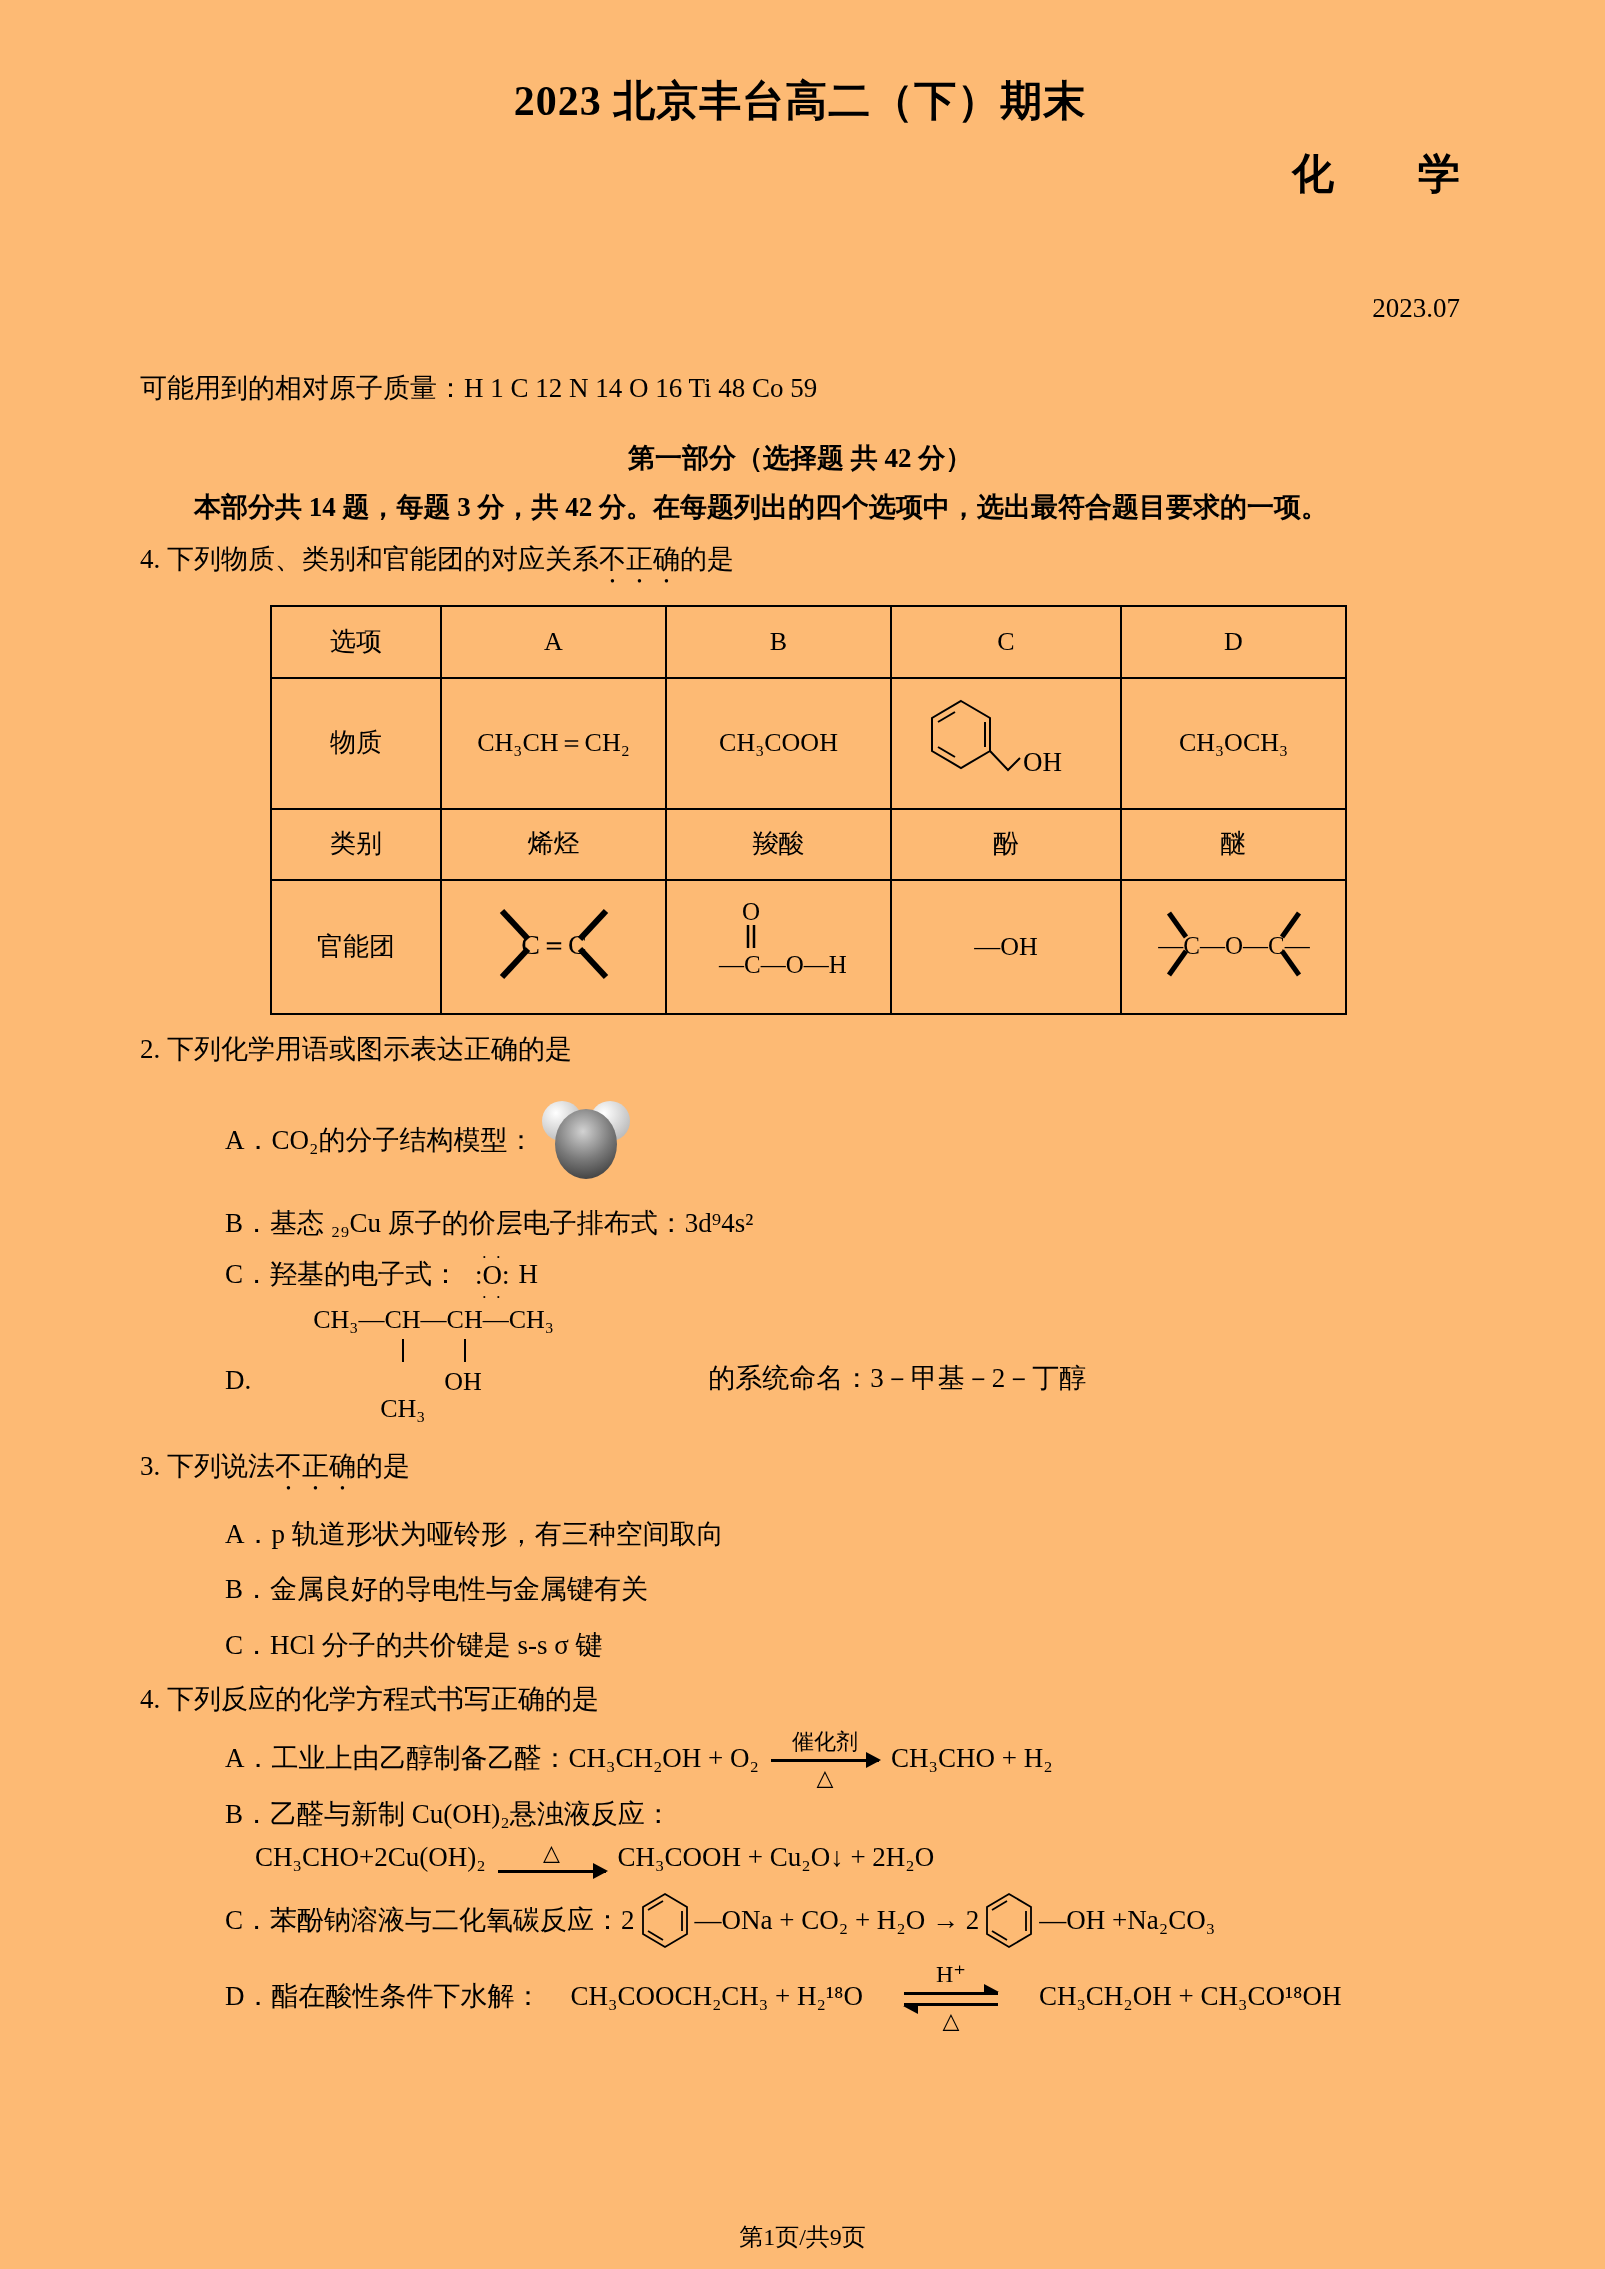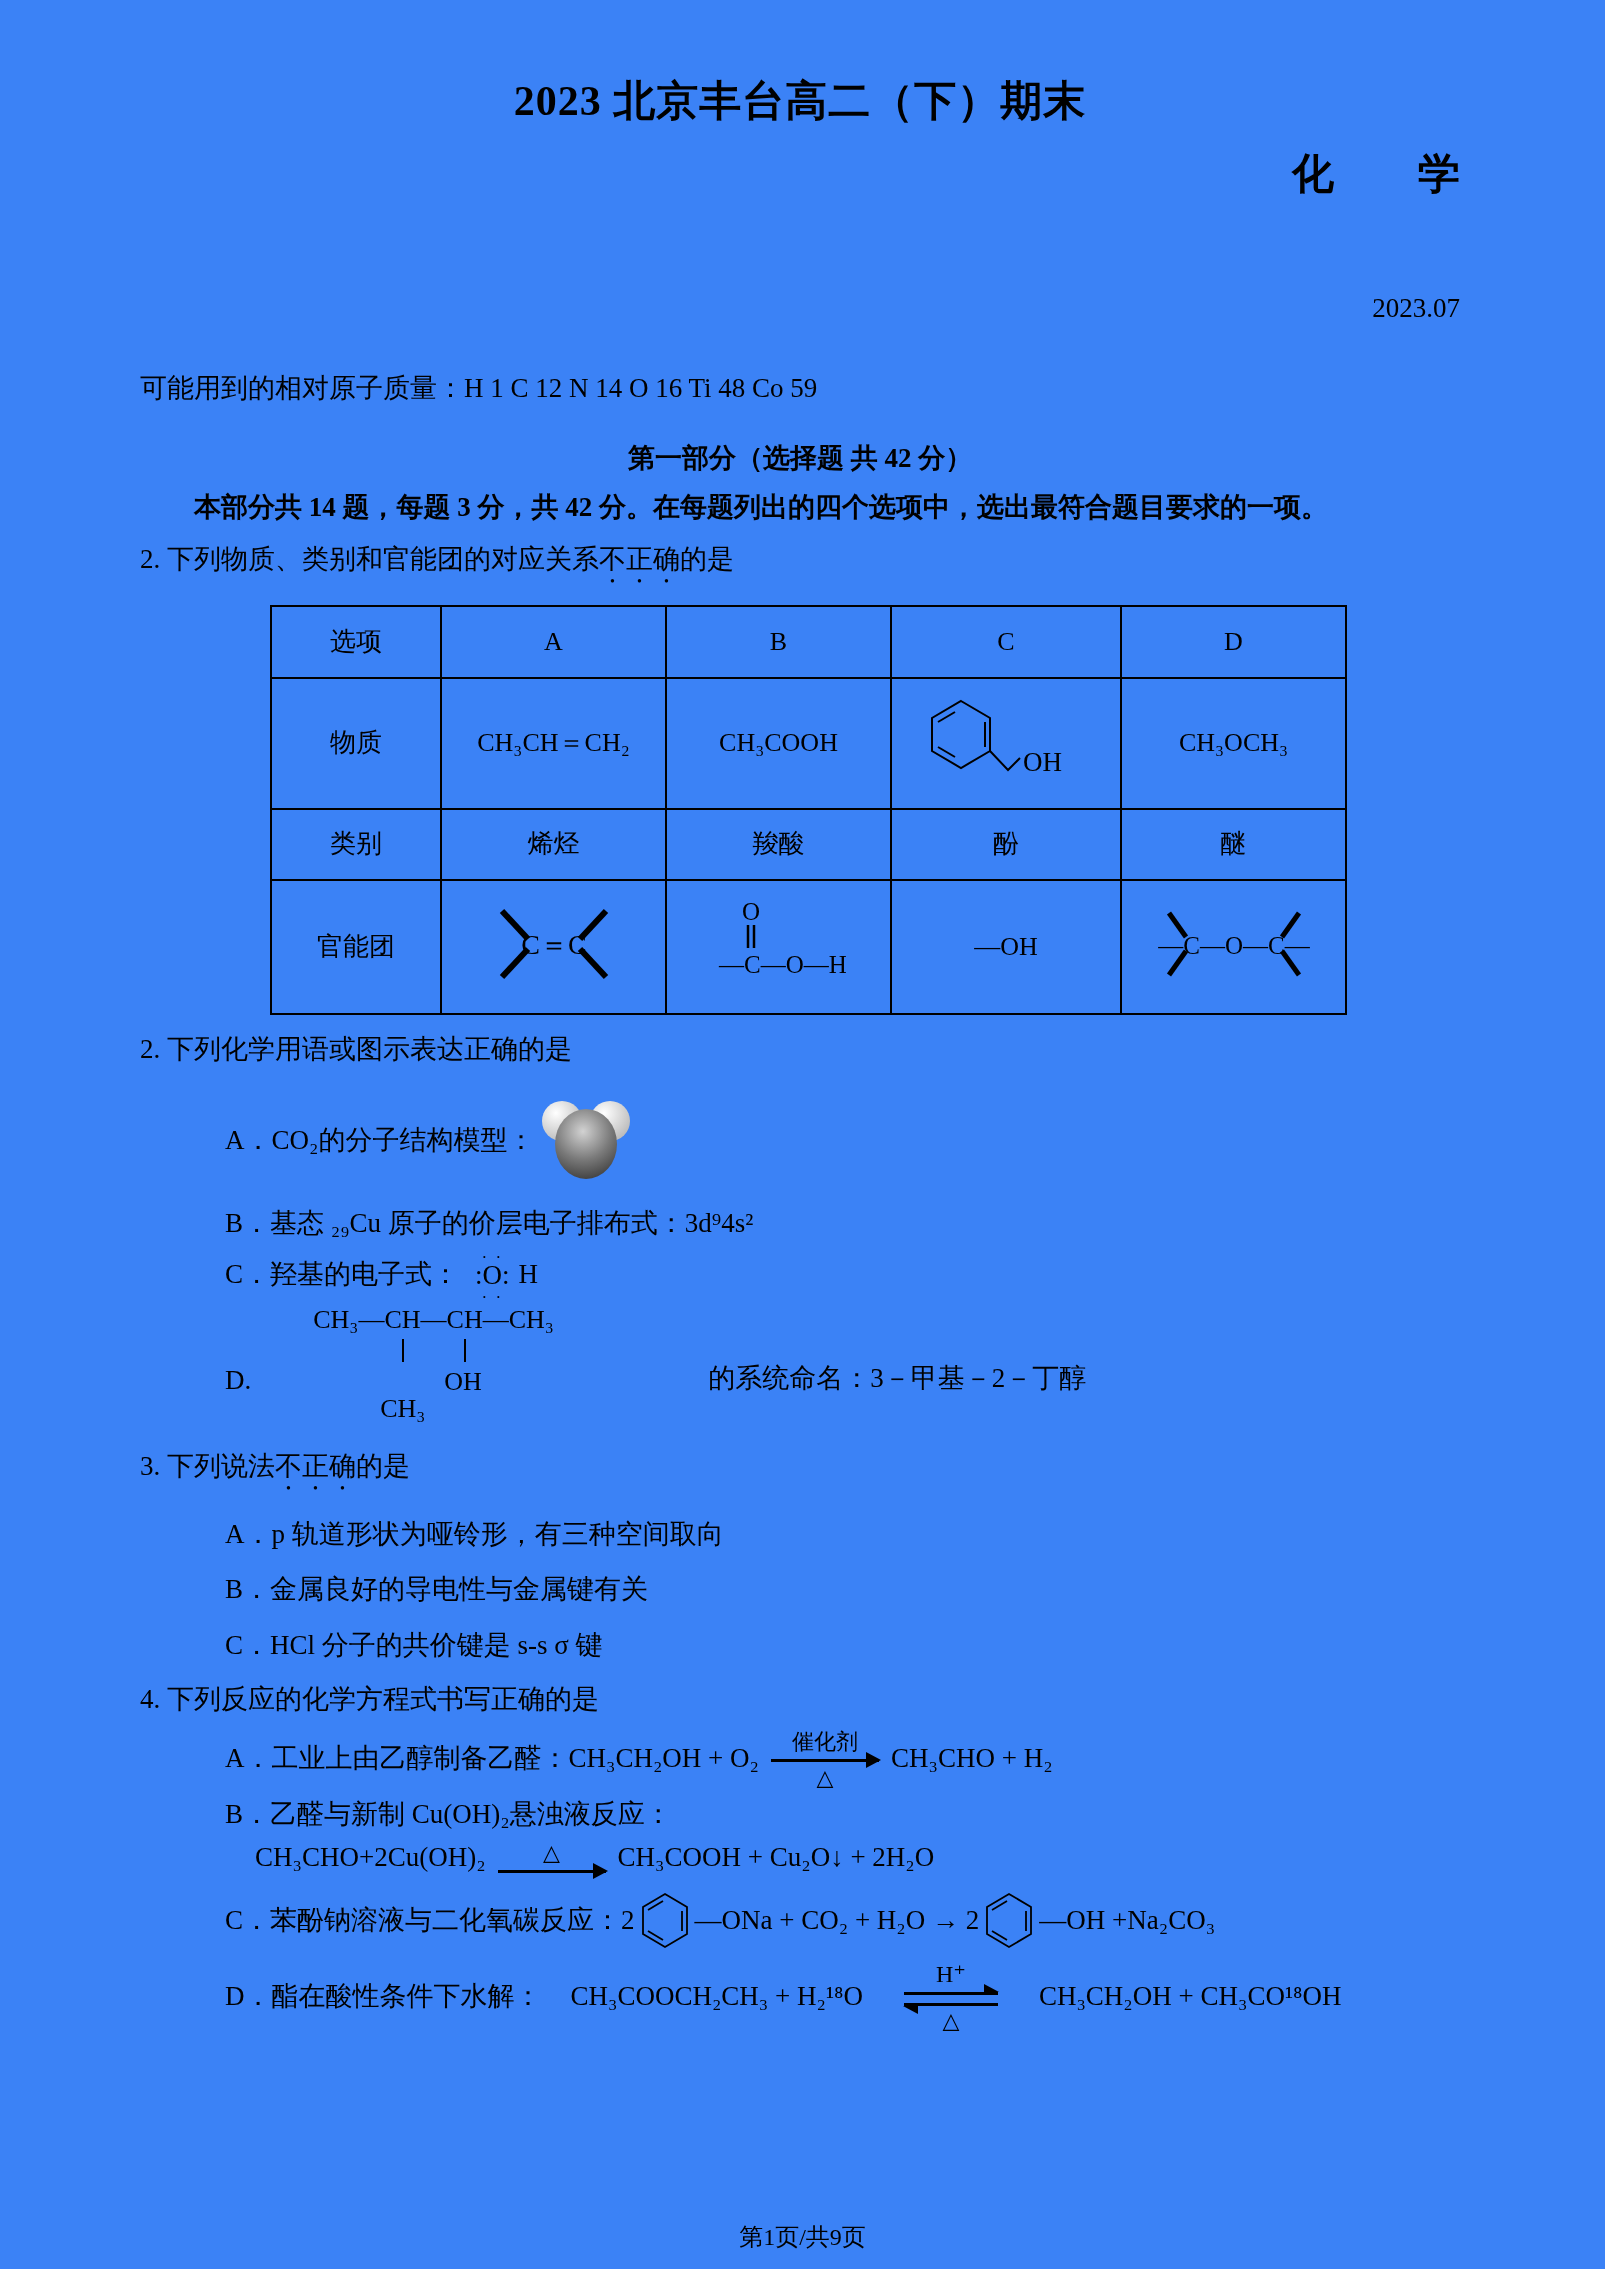--- a/index.html
+++ b/index.html
@@ -1,18 +1,18 @@
 <!DOCTYPE html>
 <html><head>
 <meta charset="utf-8">
 <style>
   * { margin:0; padding:0; box-sizing:border-box; }
   html,body { background:#e8e8e8; }
   .page {
-    width:1605px; height:2269px; background:#3b82f6; color:#000;
+    width:1605px; height:2269px; background:#fdba74; color:#000;
     position:relative; overflow:hidden; margin:0 auto;
     font-family:"Liberation Serif","DejaVu Serif",serif;
     font-size:27px; line-height:1.25;
   }
   .content { padding:0 145px 0 140px; }
 
   .title { text-align:center; font-size:42px; font-weight:bold; margin-top:75px; letter-spacing:1px; }
   .subject { text-align:right; font-size:42px; font-weight:bold; margin-top:20px; }
   .date { text-align:right; font-size:27px; margin-top:92px; }
   .masses { margin-top:46px; }
@@ -102,21 +102,21 @@
   <div class="content">
 
     <h1 class="title">2023 北京丰台高二（下）期末</h1>
     <h2 class="subject">化　　学</h2>
     <div class="date">2023.07</div>
     <div class="masses">可能用到的相对原子质量：H 1  C 12  N 14  O 16  Ti 48  Co 59</div>
 
     <div class="part-heading">第一部分（选择题  共 42 分）</div>
     <div class="intro">本部分共 14 题，每题 3 分，共 42 分。在每题列出的四个选项中，选出最符合题目要求的一项。</div>
 
-    <div class="stem"><span>2. 下列物质、类别和官能团的对应关系</span><span class="emph">不正确</span><span>的是</span></div>
+    <div class="stem"><span>4. 下列物质、类别和官能团的对应关系</span><span class="emph">不正确</span><span>的是</span></div>
 
     <table class="q1">
       <colgroup>
           <col class="c0">
           <col class="cx">
           <col class="cx">
           <col class="cx">
           <col class="cx">
         </colgroup>
       <tbody>

